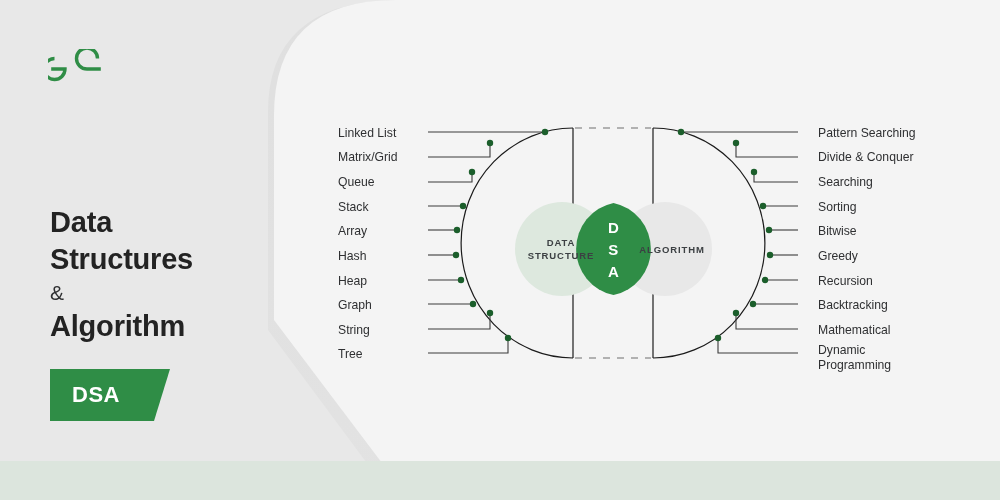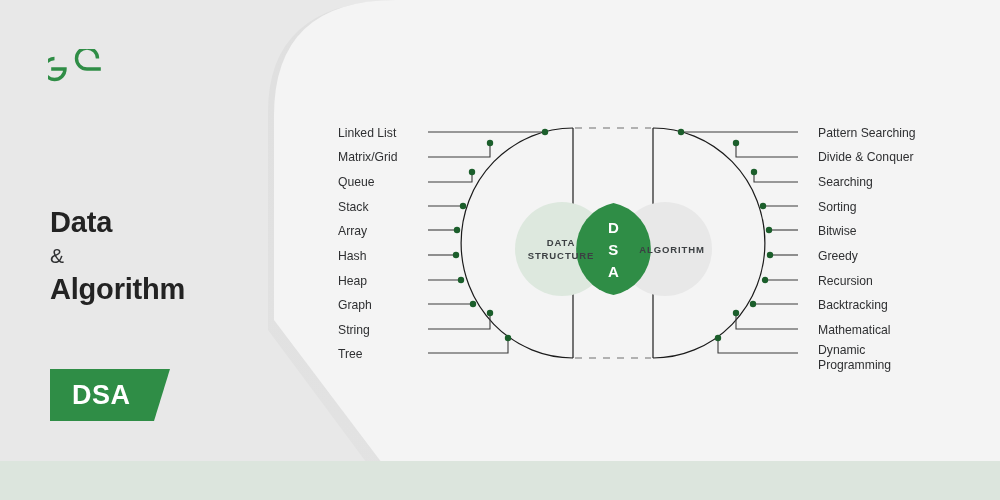--- a/index.html
+++ b/index.html
@@ -37,21 +37,21 @@
     line-height:30px;
     font-weight:normal;
     color:#2f3032;
   }
   .headline .ln{display:block;}
 
   
   .badge-wrap{position:absolute;left:50px;top:369px;width:125px;height:52px;}
   .badge-label{
     position:absolute;left:22px;top:9px;
-    color:#ffffff;font-weight:bold;font-size:27px;letter-spacing:0.5px;
+    color:#ffffff;font-weight:bold;font-size:22px;letter-spacing:0.5px;
     line-height:34px;
   }
 
   
   .diagram{position:absolute;left:320px;top:110px;width:680px;height:275px;}
 
   .venn-label{
     font-family:"Liberation Sans","DejaVu Sans",sans-serif;
     font-weight:bold;font-size:9.5px;letter-spacing:0.9px;fill:#3c4043;
   }
@@ -96,20 +96,21 @@
     <g fill="none" stroke="#2F8D46" stroke-width="3.4">
 
       <path d="M 6.5,9.5 A 10.5,10.5 0 1 0 17,20 L 3.2,20"></path>
 
       <path d="M 49.5,9.5 A 10.5,10.5 0 1 0 39,20 L 52.8,20"></path>
     </g>
   </svg>
 
   <div class="headline">
     <span class="ln">Data</span>
+    <span class="ln">Structures</span>
     <span class="amp">&amp;</span>
     <span class="ln">Algorithm</span>
   </div>
 
   <div class="badge-wrap">
     <svg viewBox="0 0 125 52" width="125" height="52">
       <path d="M 0,0 L 120,0 L 104,52 L 0,52 Z" fill="#2F8D46"></path>
     </svg>
     <span class="badge-label">DSA</span>
   </div>

